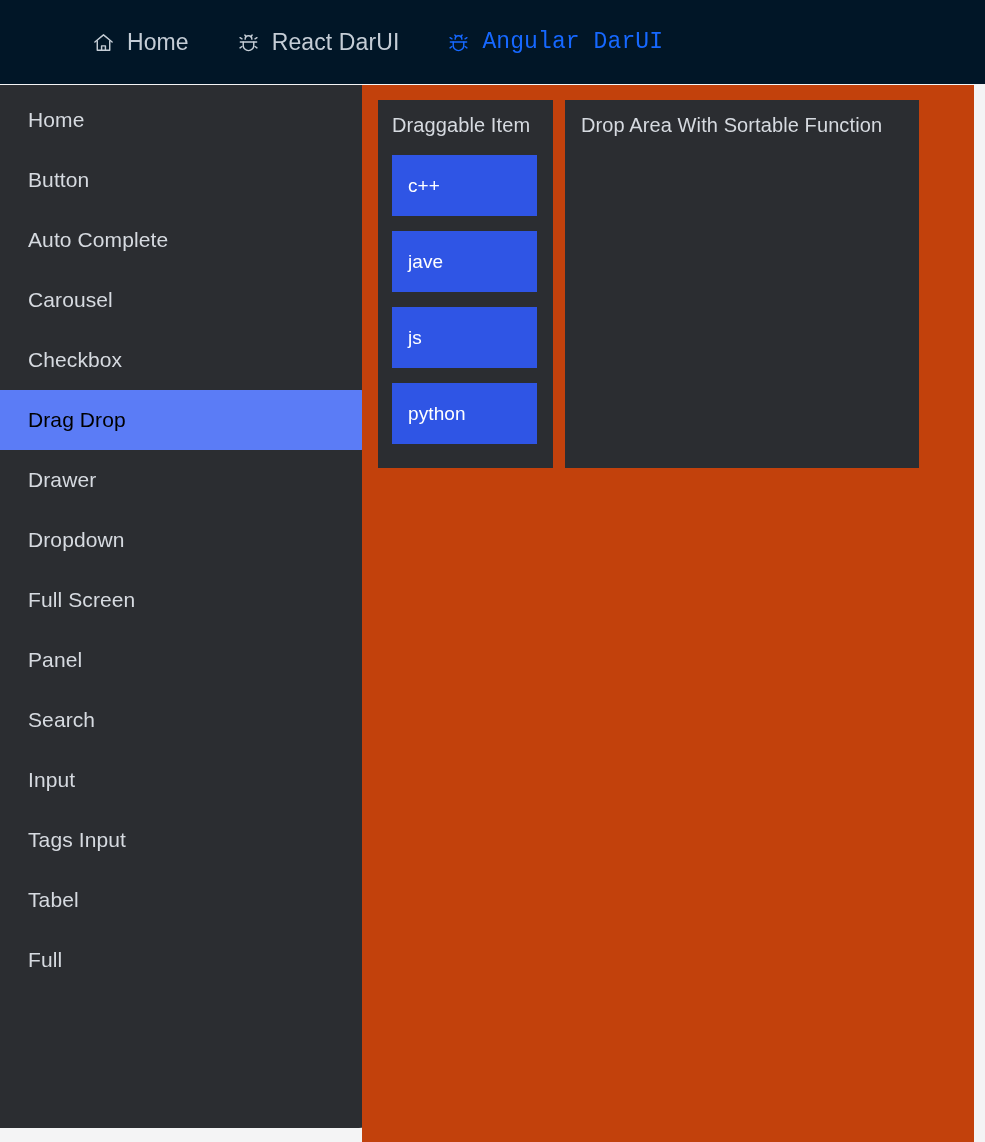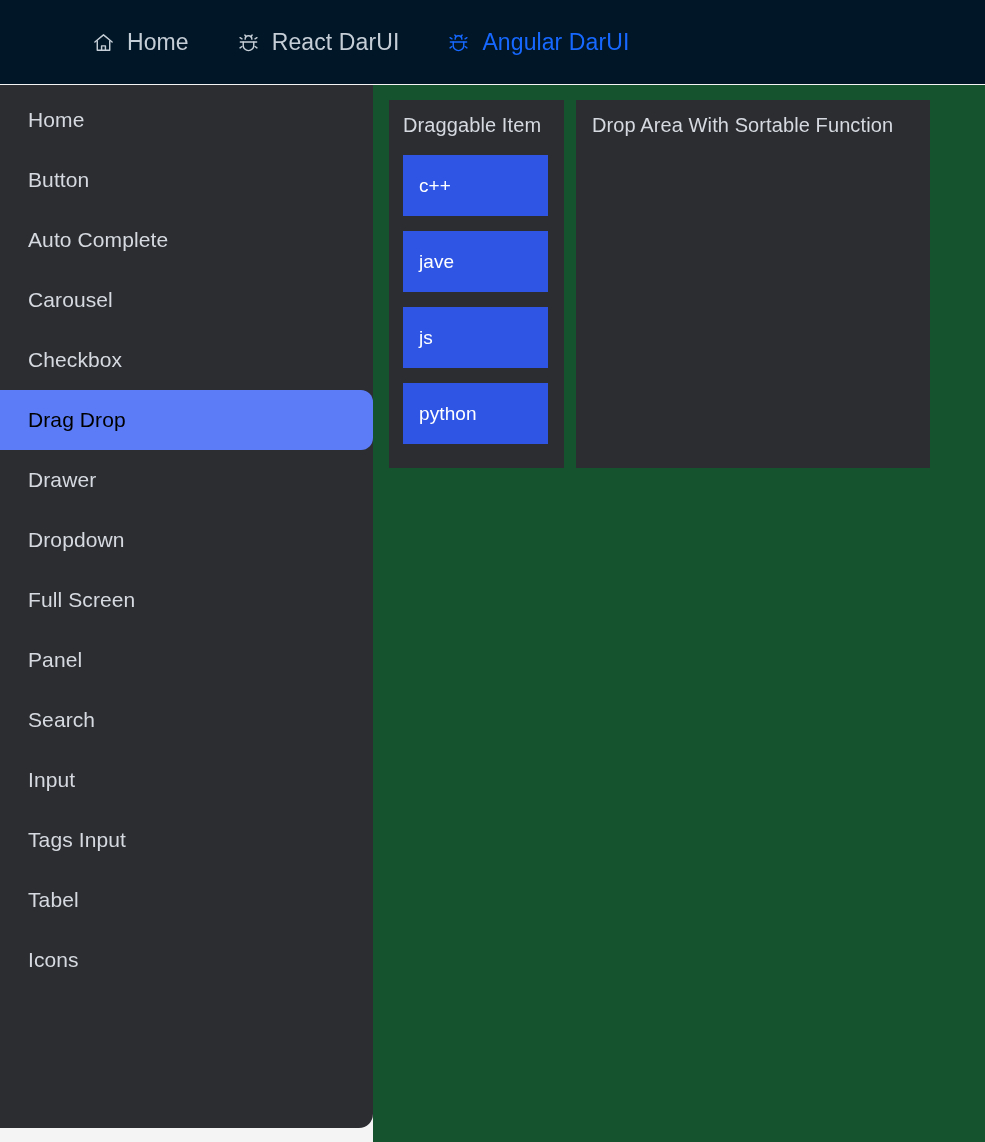--- a/index.html
+++ b/index.html
@@ -37,20 +37,21 @@
     cursor: pointer;
     white-space: nowrap;
   }
   .nav-label {
     font-size: 23px;
     color: #c5cdd6;
     letter-spacing: 0.1px;
   }
   .nav-link.active .nav-label {
     color: #1668ff;
+    font-family: Liberation Mono, monospace;
   }
   .nav-icon {
     display: block;
     width: 23px;
     height: 23px;
     color: #c5cdd6;
   }
   .nav-link.active .nav-icon {
     color: #1668ff;
   }
@@ -88,24 +89,24 @@
     background: #5b7cf6;
     color: #000000;
     border-top-right-radius: 12px;
     border-bottom-right-radius: 12px;
   }
 
   
   .main {
     position: absolute;
     top: 85px;
-    left: 373px;
+    left: 362px;
     width: 612px;
     height: 1057px;
-    background: #14532d;
+    background: #c2410c;
     box-sizing: border-box;
     padding: 15px 8px 0 16px;
   }
   .panels {
     display: flex;
     align-items: flex-start;
     gap: 12px;
   }
   .panel {
     background: #2b2d31;
@@ -201,21 +202,21 @@
   <div class="side-item">Checkbox</div>
   <div class="side-item active">Drag Drop</div>
   <div class="side-item">Drawer</div>
   <div class="side-item">Dropdown</div>
   <div class="side-item">Full Screen</div>
   <div class="side-item">Panel</div>
   <div class="side-item">Search</div>
   <div class="side-item">Input</div>
   <div class="side-item">Tags Input</div>
   <div class="side-item">Tabel</div>
-  <div class="side-item">Icons</div>
+  <div class="side-item">Full</div>
 </div>
 
 <div class="main">
   <div class="panels">
 
     <div class="panel panel-drag">
       <div class="panel-title">Draggable Item</div>
       <div class="drag-list">
         <div class="drag-item">c++</div>
         <div class="drag-item">jave</div>

